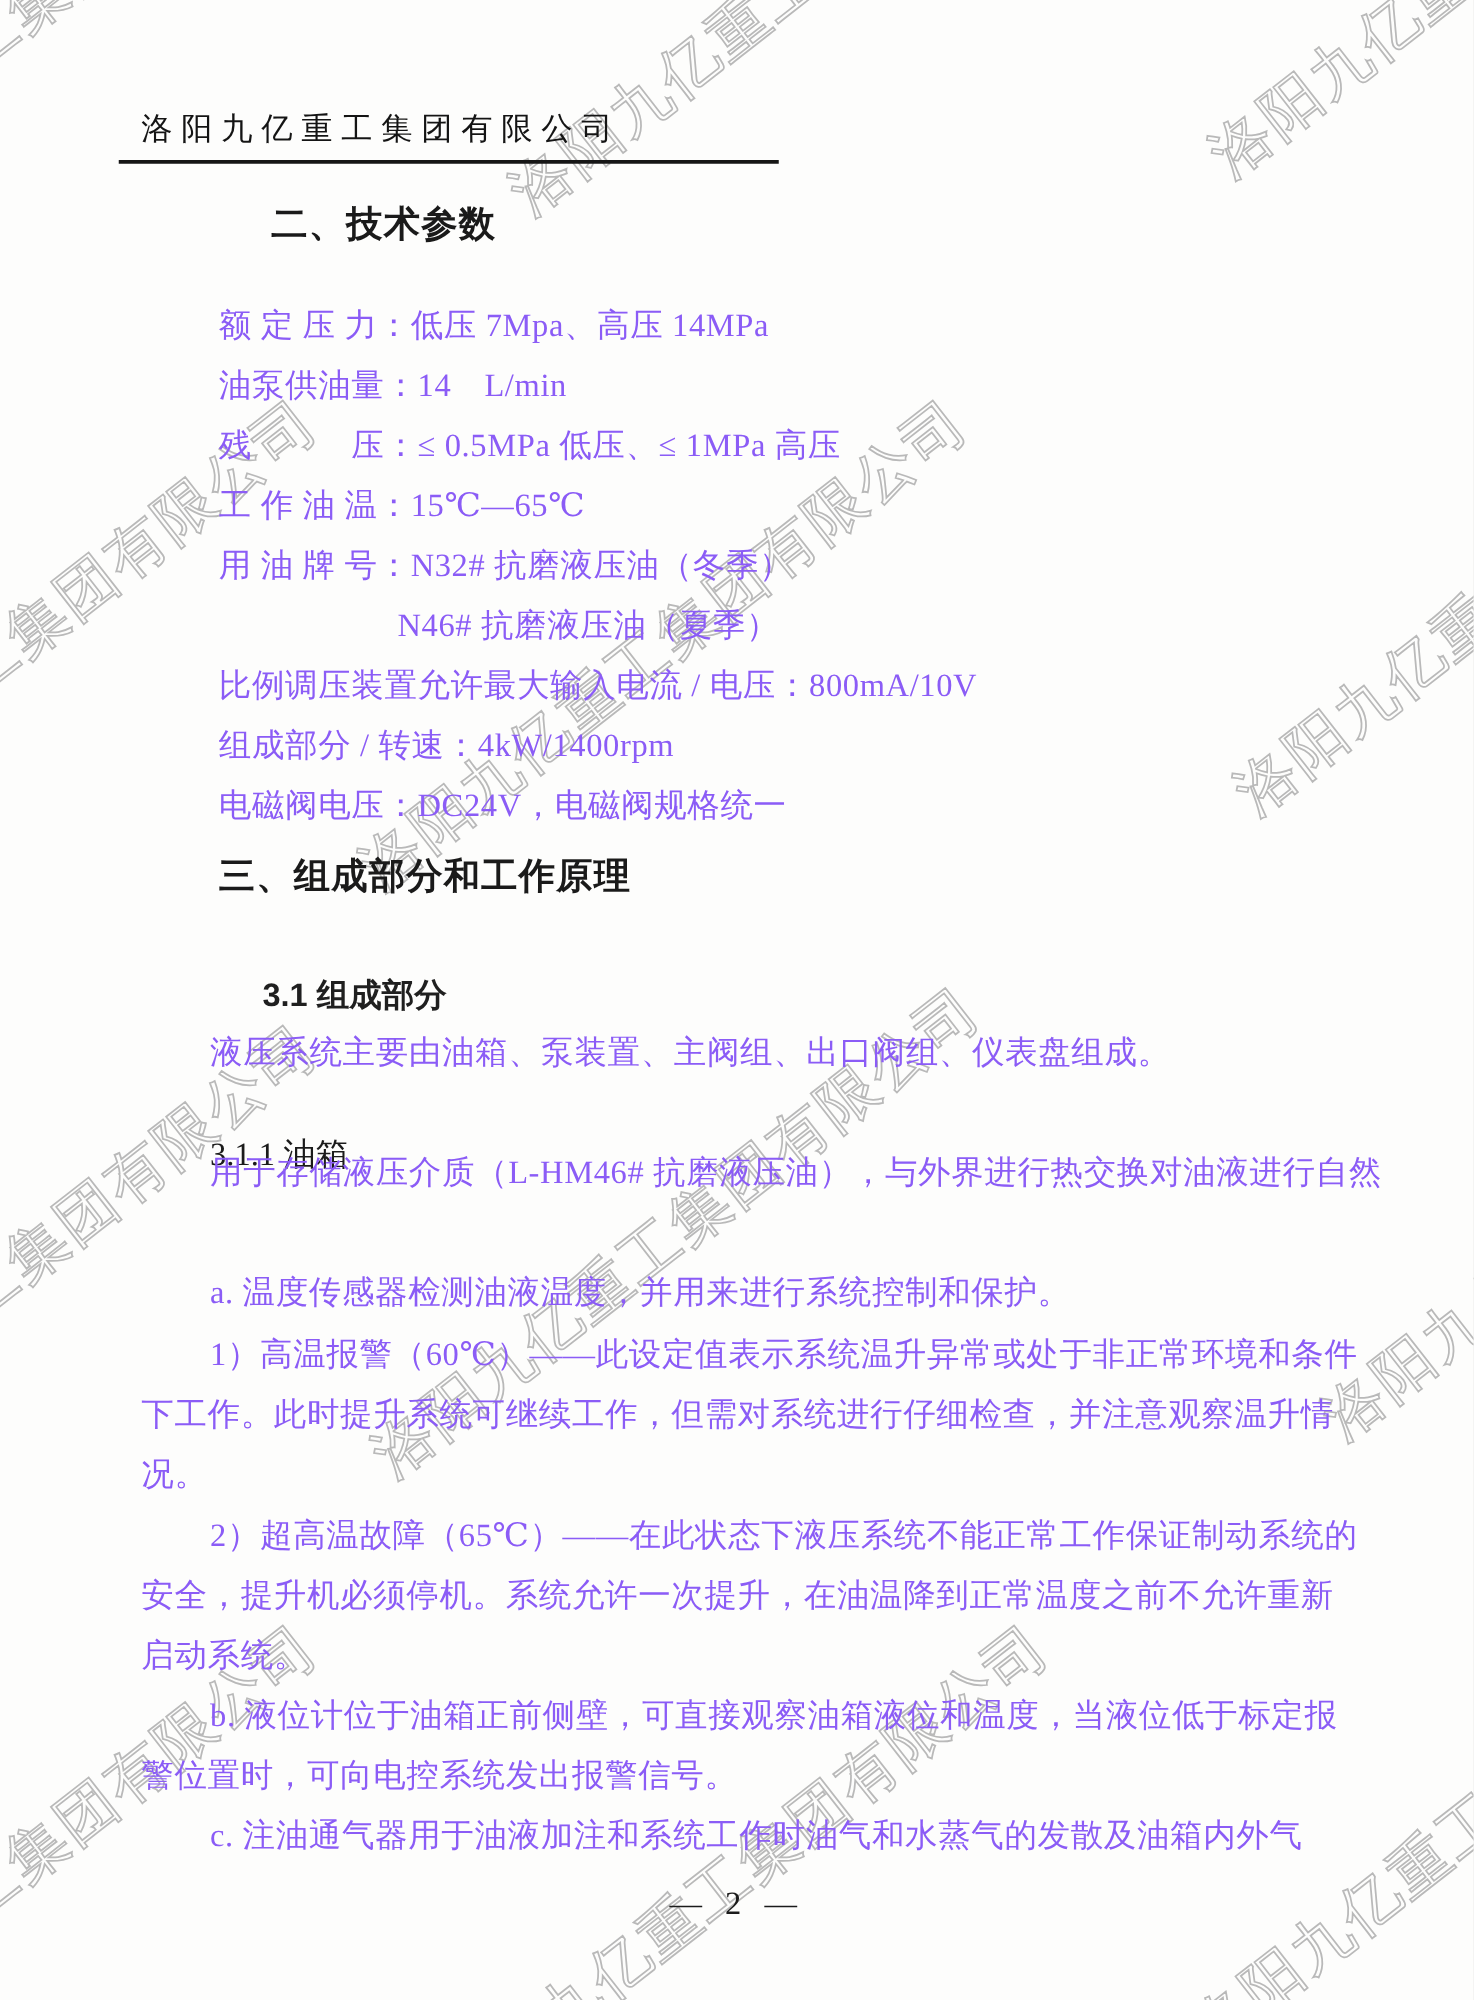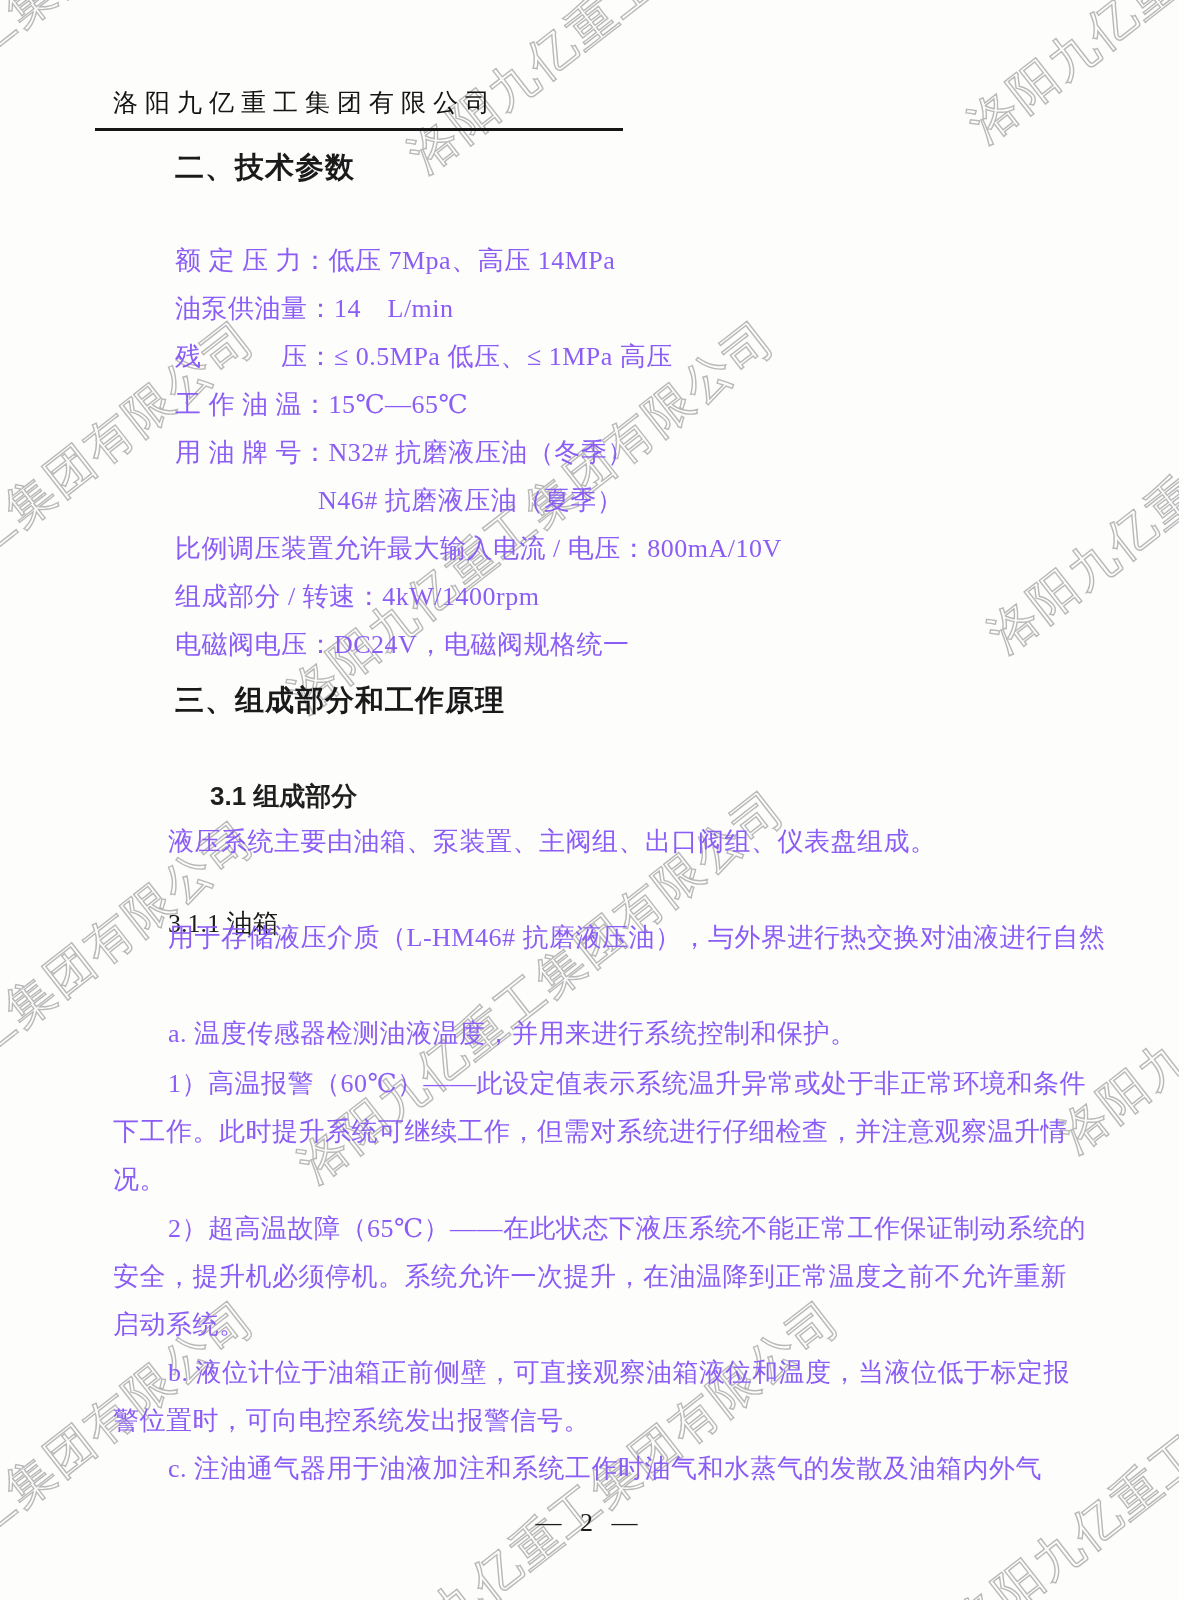--- a/index.html
+++ b/index.html
@@ -86,21 +86,21 @@
   <span class="wm" style="left:-210px;top:1172px;">洛阳九亿重工集团有限公司</span>
   <span class="wm" style="left:320px;top:1142px;">洛阳九亿重工集团有限公司</span>
   <span class="wm" style="left:1080px;top:1112px;">洛阳九亿重工集团有限公司</span>
   <span class="wm" style="left:-210px;top:1652px;">洛阳九亿重工集团有限公司</span>
   <span class="wm" style="left:375px;top:1652px;">洛阳九亿重工集团有限公司</span>
   <span class="wm" style="left:975px;top:1602px;">洛阳九亿重工集团有限公司</span>
 
   <div class="company">洛阳九亿重工集团有限公司</div>
   <div class="header-rule"></div>
 
-  <div class="h-main" style="top:148px;">二、技术参数</div>
+  <div class="h-main" style="top:160px;margin-left:42px;">二、技术参数</div>
 
   <div class="ln param" style="top:245px;">额 定 压 力：低压 7Mpa、高压 14MPa</div>
   <div class="ln param" style="top:293px;">油泵供油量：14　L/min</div>
   <div class="ln param" style="top:341px;">残　　　压：≤ 0.5MPa 低压、≤ 1MPa 高压</div>
   <div class="ln param" style="top:389px;">工 作 油 温：15℃—65℃</div>
   <div class="ln param" style="top:437px;">用 油 牌 号：N32# 抗磨液压油（冬季）</div>
   <div class="ln param-cont" style="top:485px;">N46# 抗磨液压油（夏季）</div>
   <div class="ln param" style="top:533px;">比例调压装置允许最大输入电流 / 电压：800mA/10V</div>
   <div class="ln param" style="top:581px;">组成部分 / 转速：4kW/1400rpm</div>
   <div class="ln param" style="top:629px;">电磁阀电压：DC24V，电磁阀规格统一</div>

